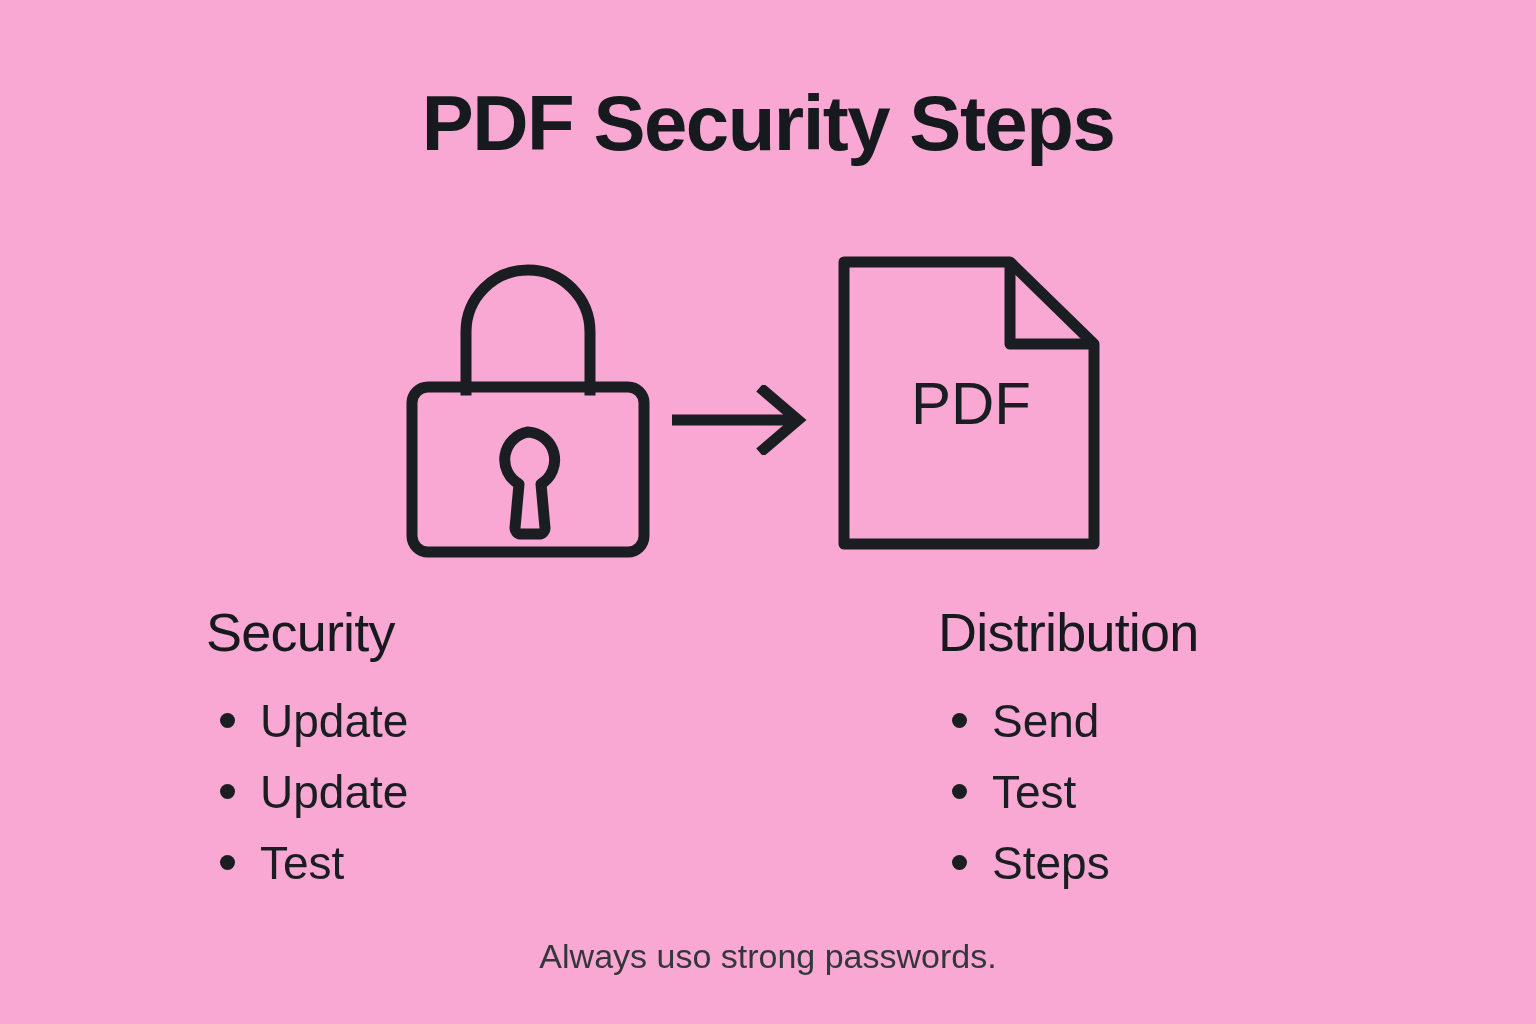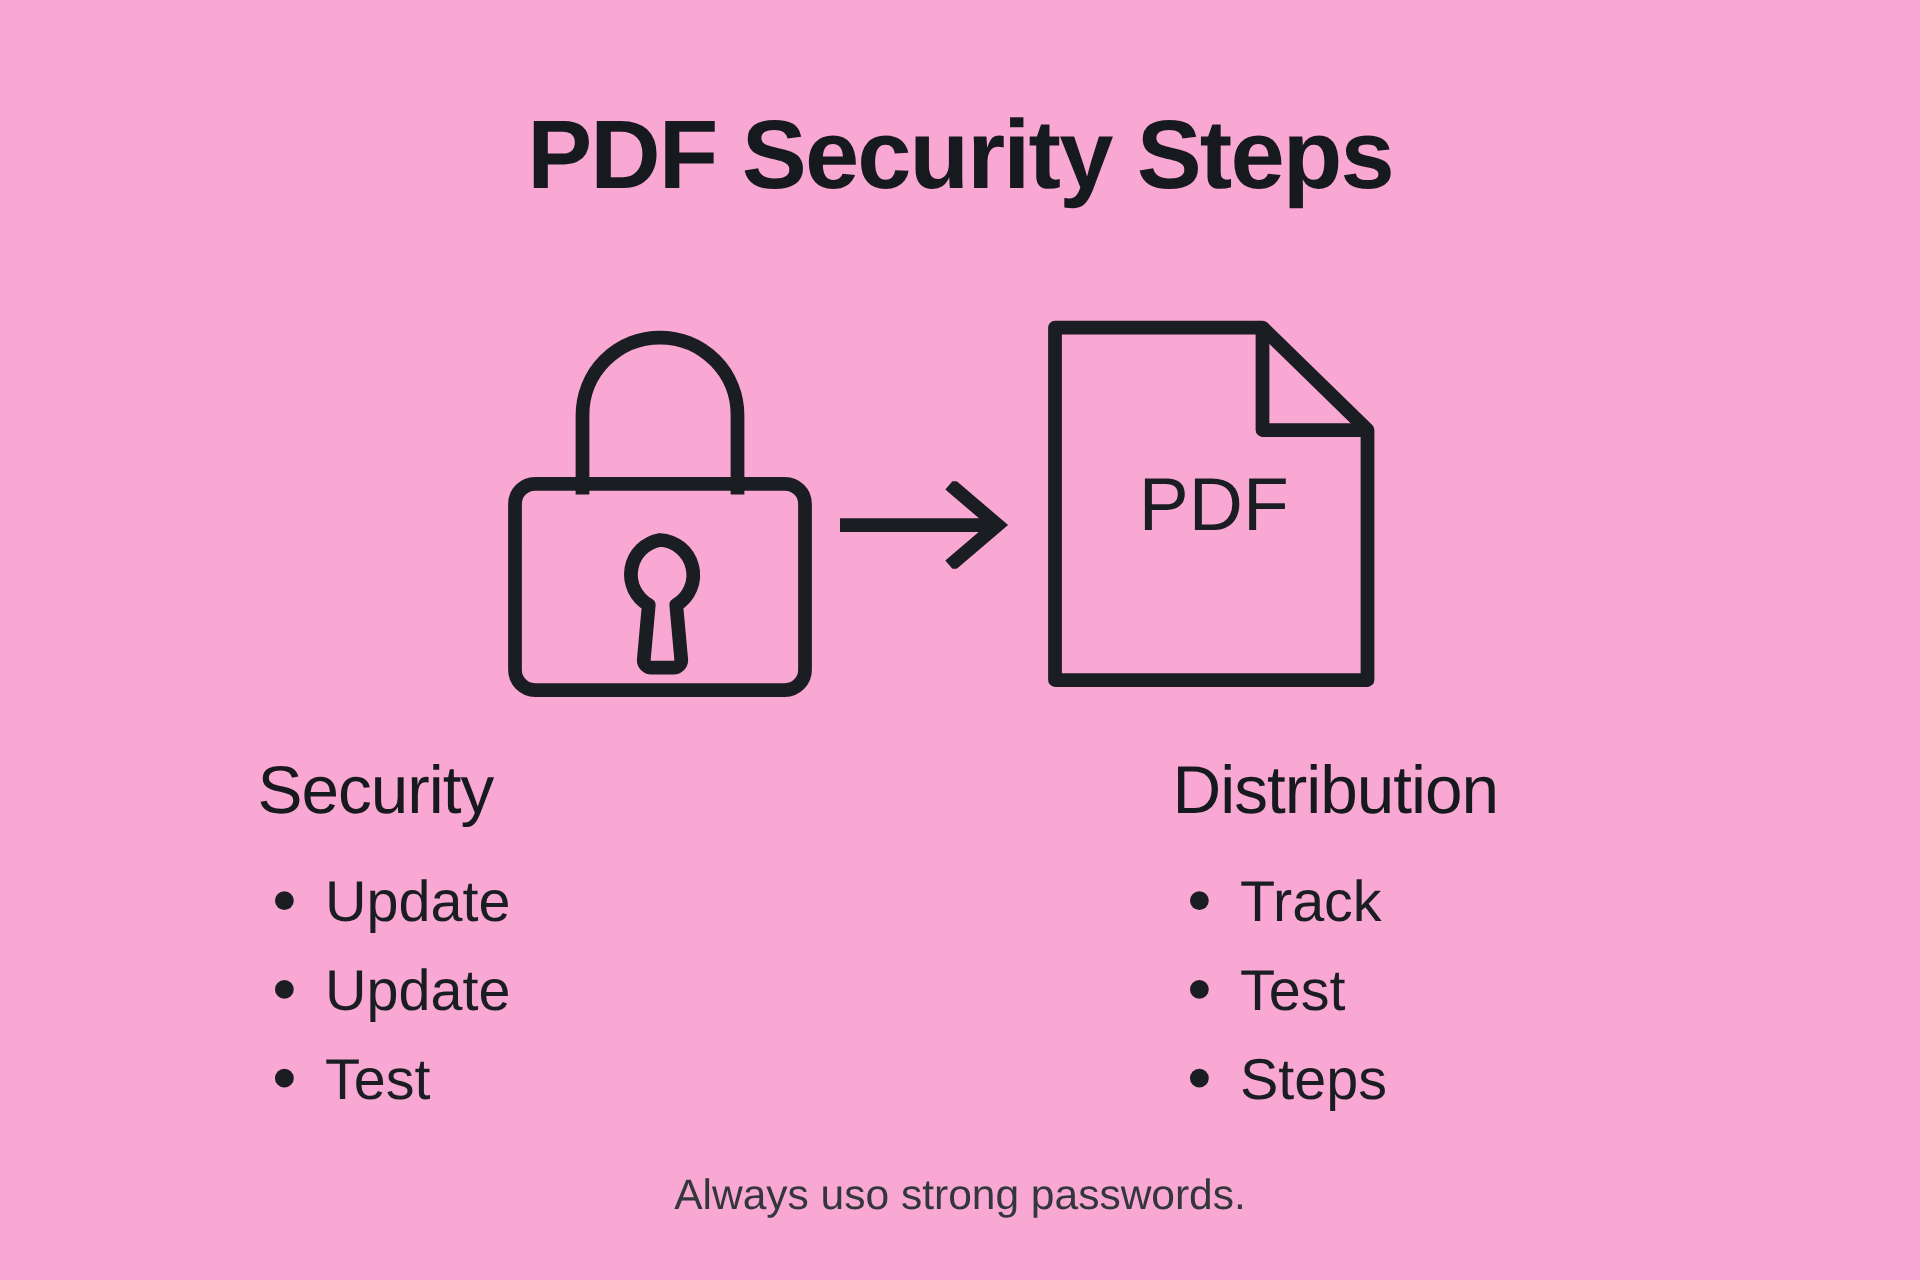--- a/index.html
+++ b/index.html
@@ -200,21 +200,21 @@
           <span class="bullet-text">Test</span>
         </li>
       </ul>
     </div>
 
     <div class="column col-right">
       <div class="col-heading">Distribution</div>
       <ul class="bullet-list">
         <li class="bullet-item">
           <span class="bullet-dot"></span>
-          <span class="bullet-text">Track</span>
+          <span class="bullet-text">Send</span>
         </li>
         <li class="bullet-item">
           <span class="bullet-dot"></span>
           <span class="bullet-text">Test</span>
         </li>
         <li class="bullet-item">
           <span class="bullet-dot"></span>
           <span class="bullet-text">Steps</span>
         </li>
       </ul>

